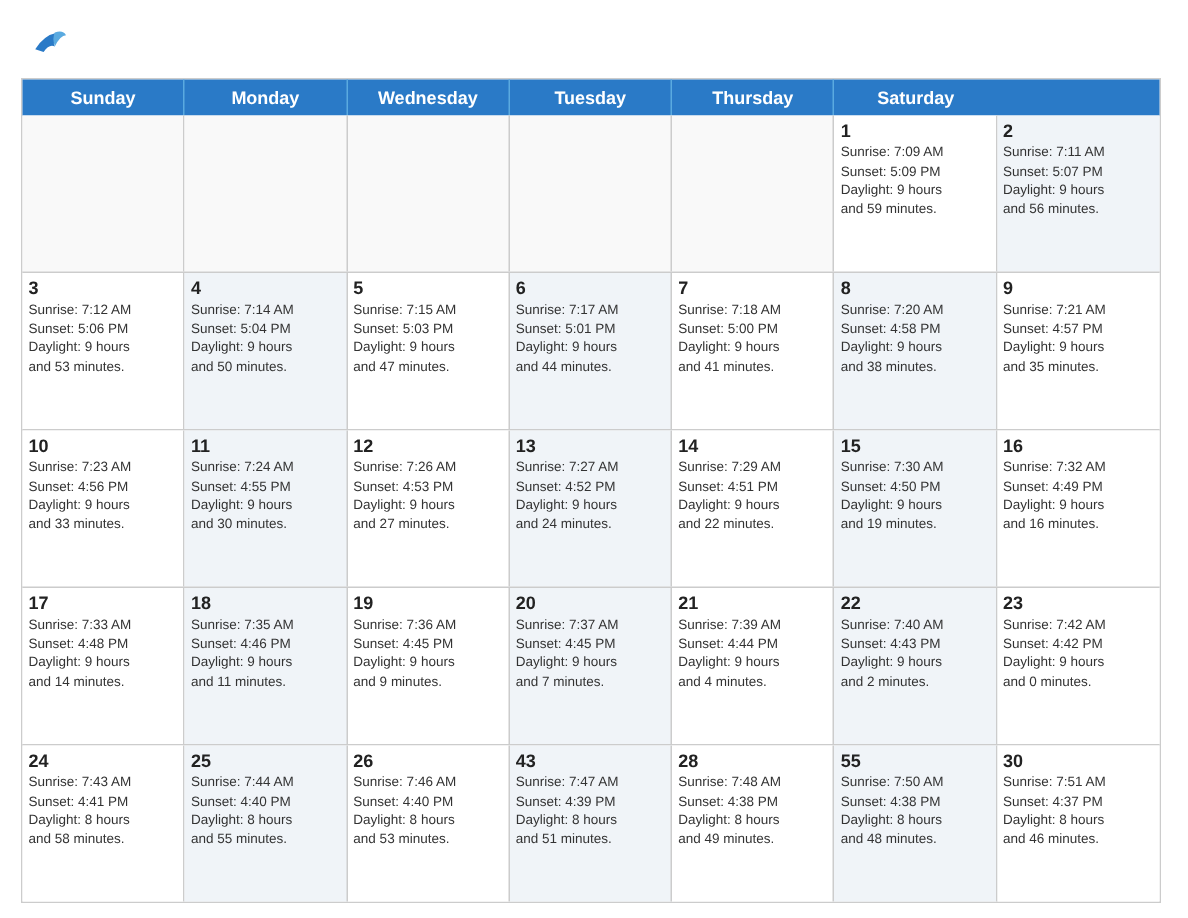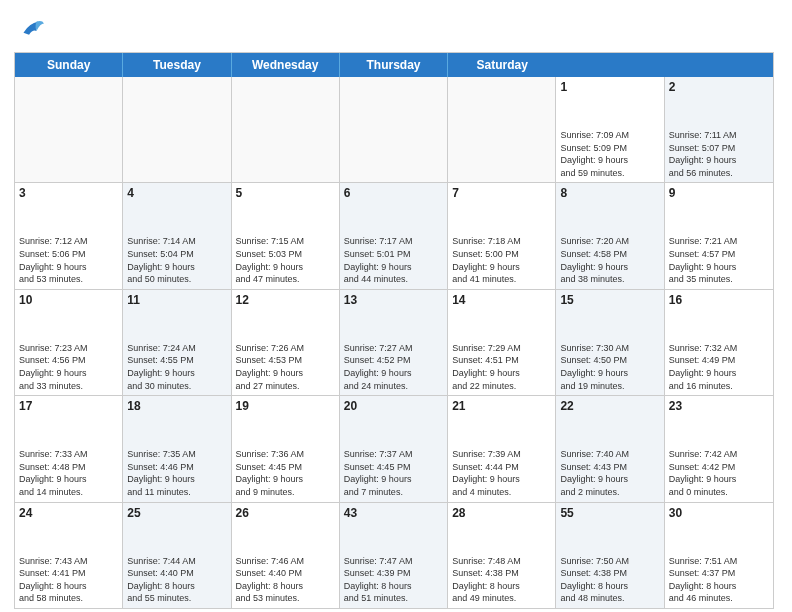--- a/index.html
+++ b/index.html
@@ -103,21 +103,20 @@
       font-size: 12px;
       font-weight: bold;
       color: #222;
       display: block;
       margin-bottom: 1px;
     }
     .day-info {
       font-size: 9px;
       color: #333;
       line-height: 1.4;
-      margin-top: 35px;
     }
   </style>
 </head>
 <body>
 
 <div class="page">
   <div class="header">
     <div class="logo">
       <div>
         <div style="display:flex;align-items:center;">
@@ -136,22 +135,23 @@
     </div>
     <div class="title-block">
       <h1></h1>
       <h2></h2>
     </div>
   </div>
 
   <div class="calendar">
     <div class="cal-header" id="cal-header">
         <div class="cal-header-cell">Sunday</div>
+        <div class="cal-header-cell">Monday</div>
+        <div class="cal-header-cell">Wednesday</div>
         <div class="cal-header-cell">Tuesday</div>
-        <div class="cal-header-cell">Wednesday</div>
         <div class="cal-header-cell">Thursday</div>
         <div class="cal-header-cell">Saturday</div>
       </div>
     <div class="cal-body" id="cal-body">
         <div class="cal-row">
           <div class="cal-cell empty"></div>
           <div class="cal-cell empty"></div>
           <div class="cal-cell empty"></div>
           <div class="cal-cell empty"></div>
           <div class="cal-cell empty"></div>

